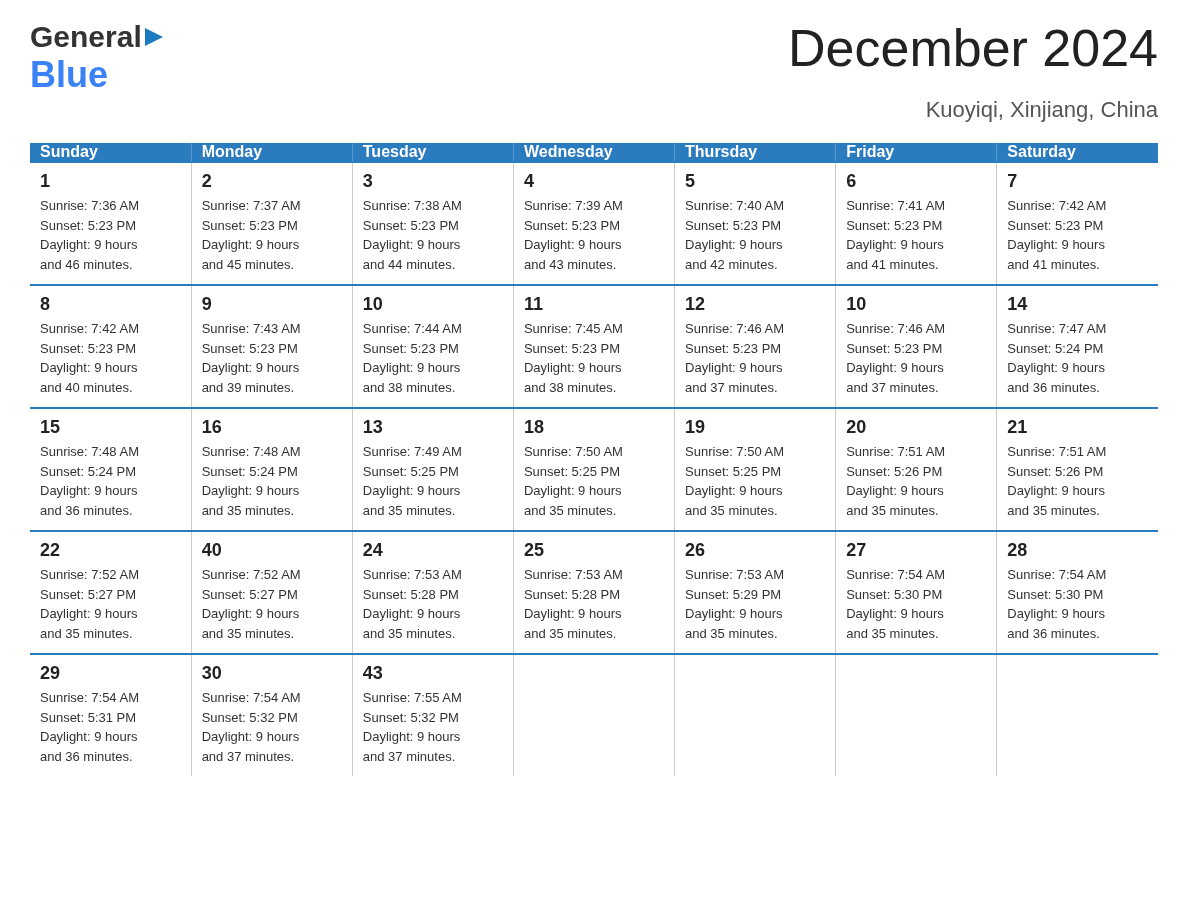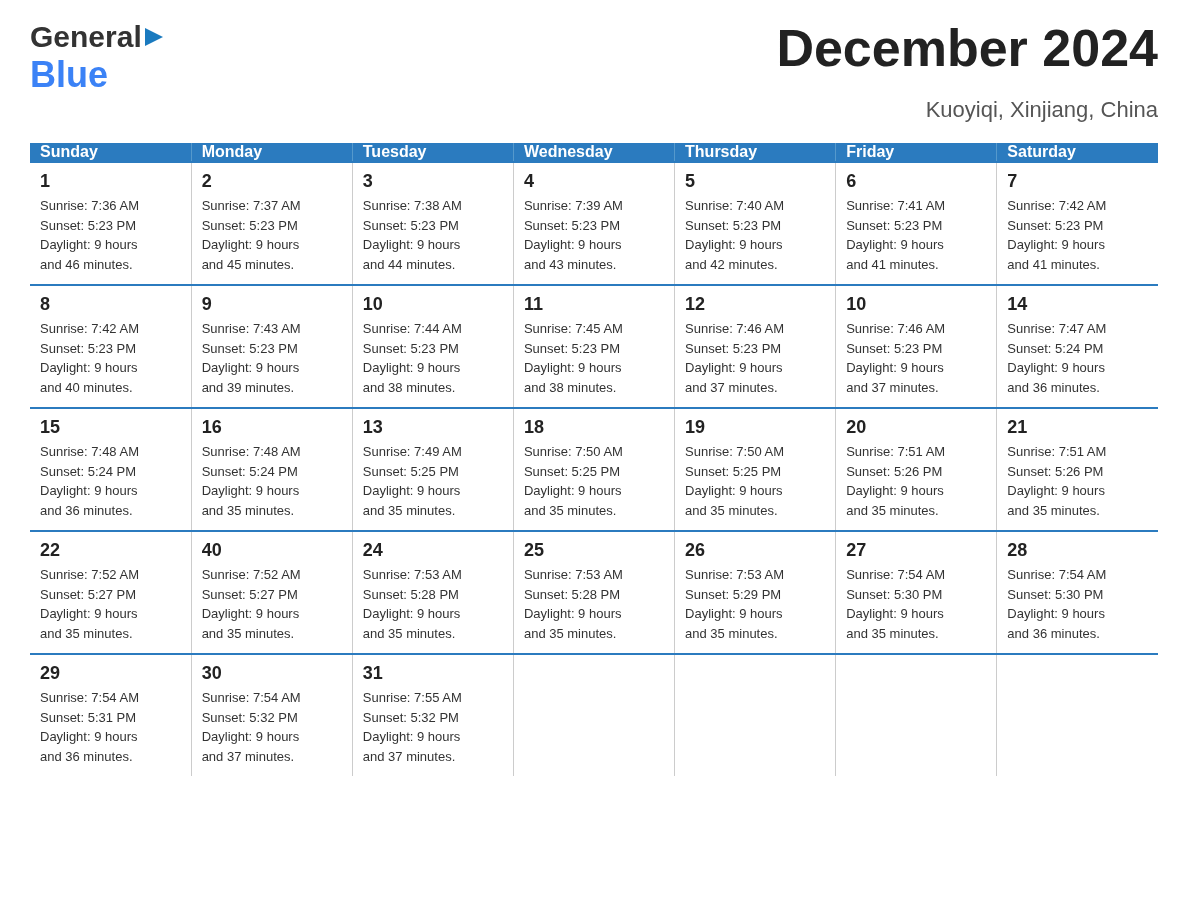--- a/index.html
+++ b/index.html
@@ -23,21 +23,21 @@
     }
     .logo-line {
       display: flex;
       align-items: center;
     }
     .title-section {
       text-align: right;
     }
     .month-title {
       font-size: 52px;
-      font-weight: bold;
+      font-weight: normal;
       color: #222;
       line-height: 1.1;
     }
     .location {
       font-size: 22px;
       color: #555;
       margin-top: 20px;
     }
     table {
       width: 100%;
@@ -396,21 +396,21 @@
         <td>
           <div class="day-number">30</div>
           <div class="day-info">
             Sunrise: 7:54 AM<br>
             Sunset: 5:32 PM<br>
             Daylight: 9 hours<br>
             and 37 minutes.
           </div>
         </td>
         <td>
-          <div class="day-number">31</div>
+          <div class="day-number">43</div>
           <div class="day-info">
             Sunrise: 7:55 AM<br>
             Sunset: 5:32 PM<br>
             Daylight: 9 hours<br>
             and 37 minutes.
           </div>
         </td>
         <td class="empty-cell"></td>
         <td class="empty-cell"></td>
         <td class="empty-cell"></td>

